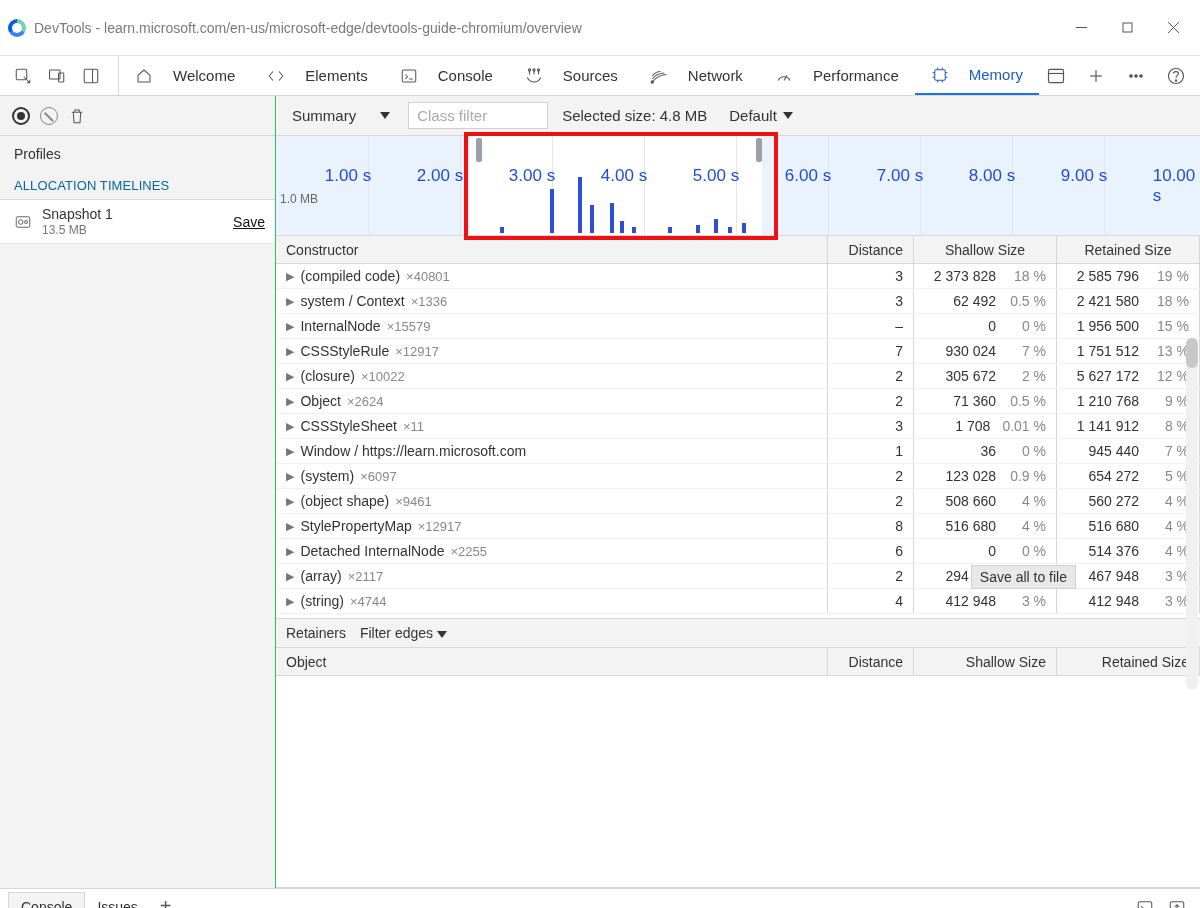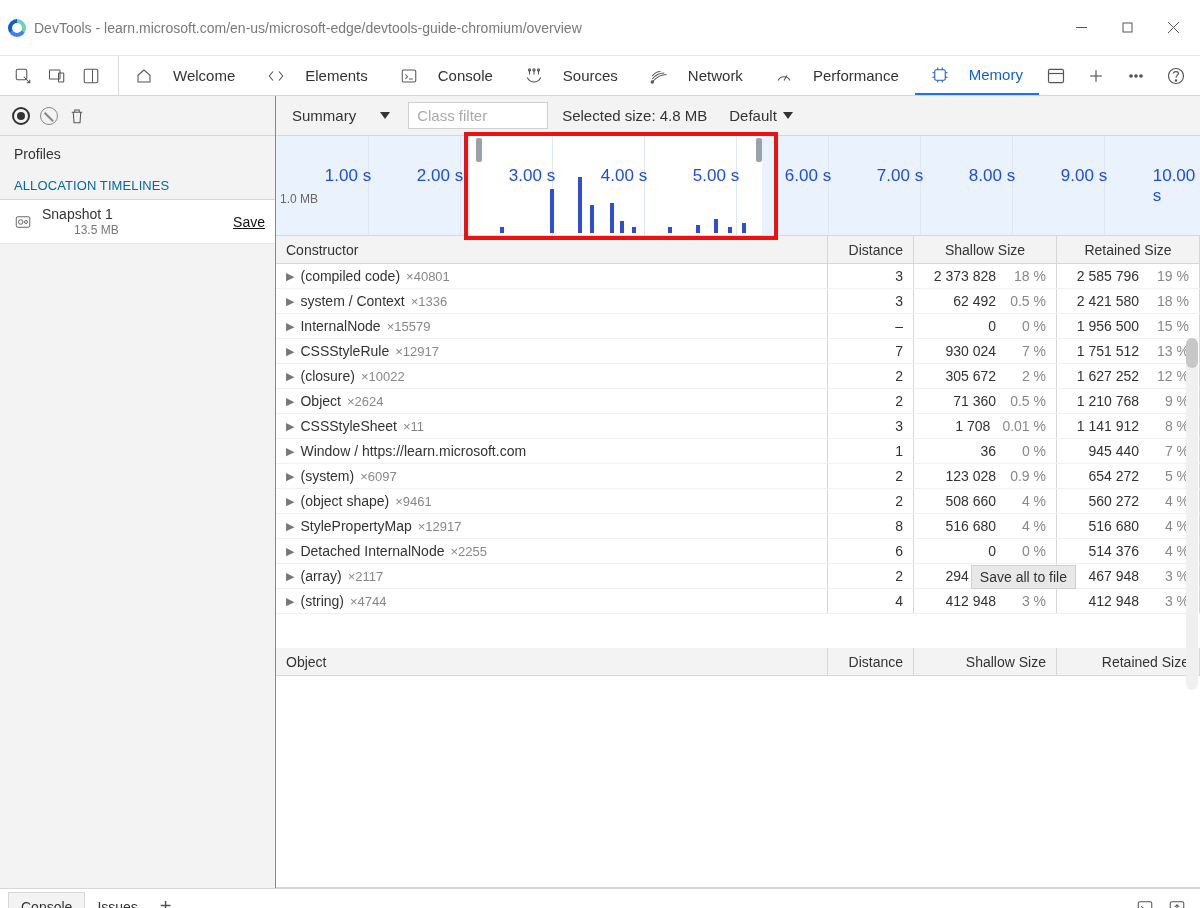--- a/index.html
+++ b/index.html
@@ -34,21 +34,21 @@
 .sb-tools .ban{width:18px;height:18px;border:1.6px solid #888;border-radius:50%;position:relative;}
 .sb-tools .ban::after{content:"";position:absolute;left:2px;right:2px;top:50%;height:1.6px;background:#888;transform:rotate(45deg);}
 .sb-tools svg{width:18px;height:18px;stroke:#555;fill:none;stroke-width:1.4;}
 .sb-head{padding:10px 14px;font-size:14px;color:#333;}
 .sb-sub{padding:6px 14px;font-size:13px;color:#0369a1;border-bottom:1px solid #d7d7d7;letter-spacing:.1px;}
 .sb-item{display:flex;align-items:center;padding:6px 10px 6px 14px;gap:10px;background:#fff;border-bottom:1px solid #e7e7e7;}
 .sb-item .sicon{width:18px;height:18px;}
 .sb-item .sicon svg{width:18px;height:18px;stroke:#555;fill:none;stroke-width:1.2;}
 .sb-item .stext{display:flex;flex-direction:column;line-height:1.2;}
 .sb-item .stext .l1{font-size:14px;}
-.sb-item .stext .l2{font-size:12px;color:#777;margin-left:32px;}
+.sb-item .stext .l2{font-size:12px;color:#777;}
 .sb-item .save{margin-left:auto;color:#111;text-decoration:underline;font-size:14px;cursor:pointer;}
 
 .main { flex:1; display:flex; flex-direction:column; position:relative;}
 .filterbar{height:40px;display:flex;align-items:center;gap:10px;padding:0 0 0 8px;border-bottom:1px solid #d7d7d7;background:#f3f3f3;}
 .select{display:flex;align-items:center;gap:24px;background:#f3f3f3;padding:4px 8px;font-size:15px;}
 .select .tri{border-left:5px solid transparent;border-right:5px solid transparent;border-top:7px solid #333;}
 .classfilter{background:#fff;border:1px solid #d0d0d0;padding:4px 8px;color:#aaa;font-size:15px;width:140px;}
 .seltxt{font-size:15px;padding:0 4px;}
 
 .timeline{height:100px;border-bottom:1px solid #d7d7d7;position:relative;background:#eaf2fd;}
@@ -401,21 +401,21 @@
             </div>
             <div class="c-dist">2</div>
             <div class="c-sh">
               <div class="numr">
                 <span class="v">305 672</span>
                 <span class="p">2 %</span>
               </div>
             </div>
             <div class="c-ret">
               <div class="numr">
-                <span class="v">1 627 252</span>
+                <span class="v">5 627 172</span>
                 <span class="p">12 %</span>
               </div>
             </div>
           </div>
           <div class="trow">
             <div class="c-con">
               <span class="disc">▶</span>
               <span>Object</span> 
               <span class="cnt">×2624</span>
             </div>
@@ -592,20 +592,24 @@
                 <span class="p">3 %</span>
               </div>
             </div>
           </div>
         </div>
       <div class="scrolltrack"></div>
       <div class="scrollthumb"></div>
     </div>
     <div class="saveall">Save all to file</div>
 
+    <div class="retbar">
+      <span>Retainers</span>
+      <span><span>Filter edges</span> <span class="tri" style="display:inline-block;border-left:5px solid transparent;border-right:5px solid transparent;border-top:7px solid #333;vertical-align:middle"></span></span>
+    </div>
     <div class="retgrid">
       <div class="rethdr">
         <div class="c-con">Object</div>
         <div class="c-dist">Distance</div>
         <div class="c-sh">Shallow Size</div>
         <div class="c-ret">Retained Size</div>
       </div>
     </div>
   </div>
 </div>

